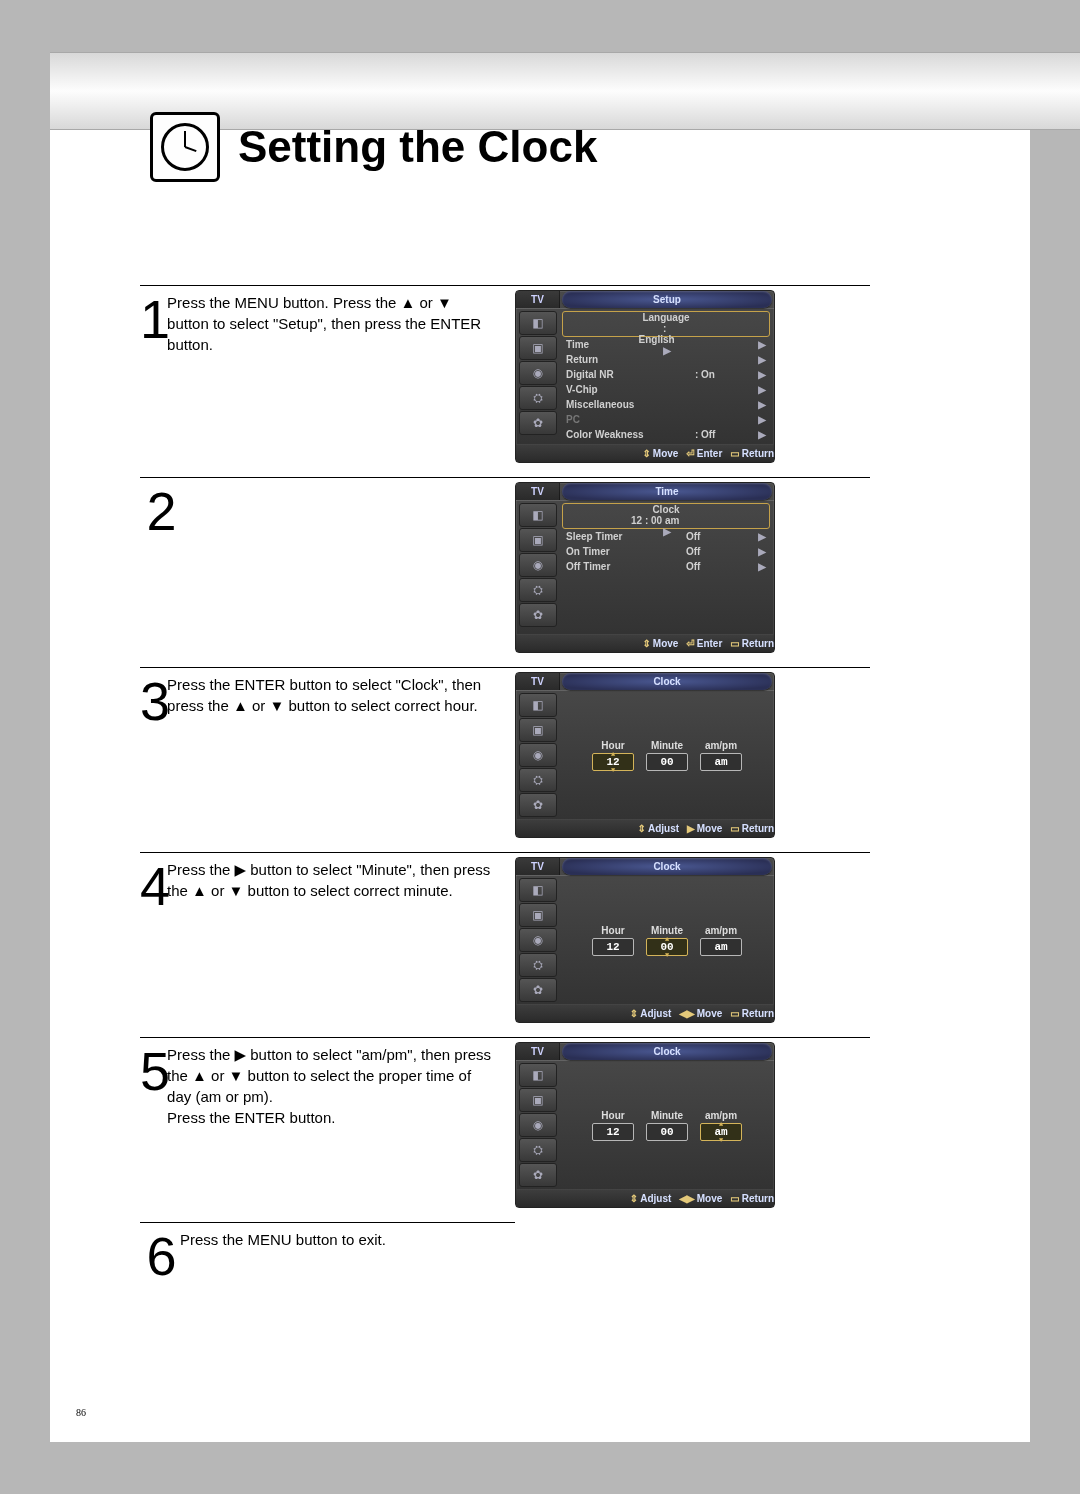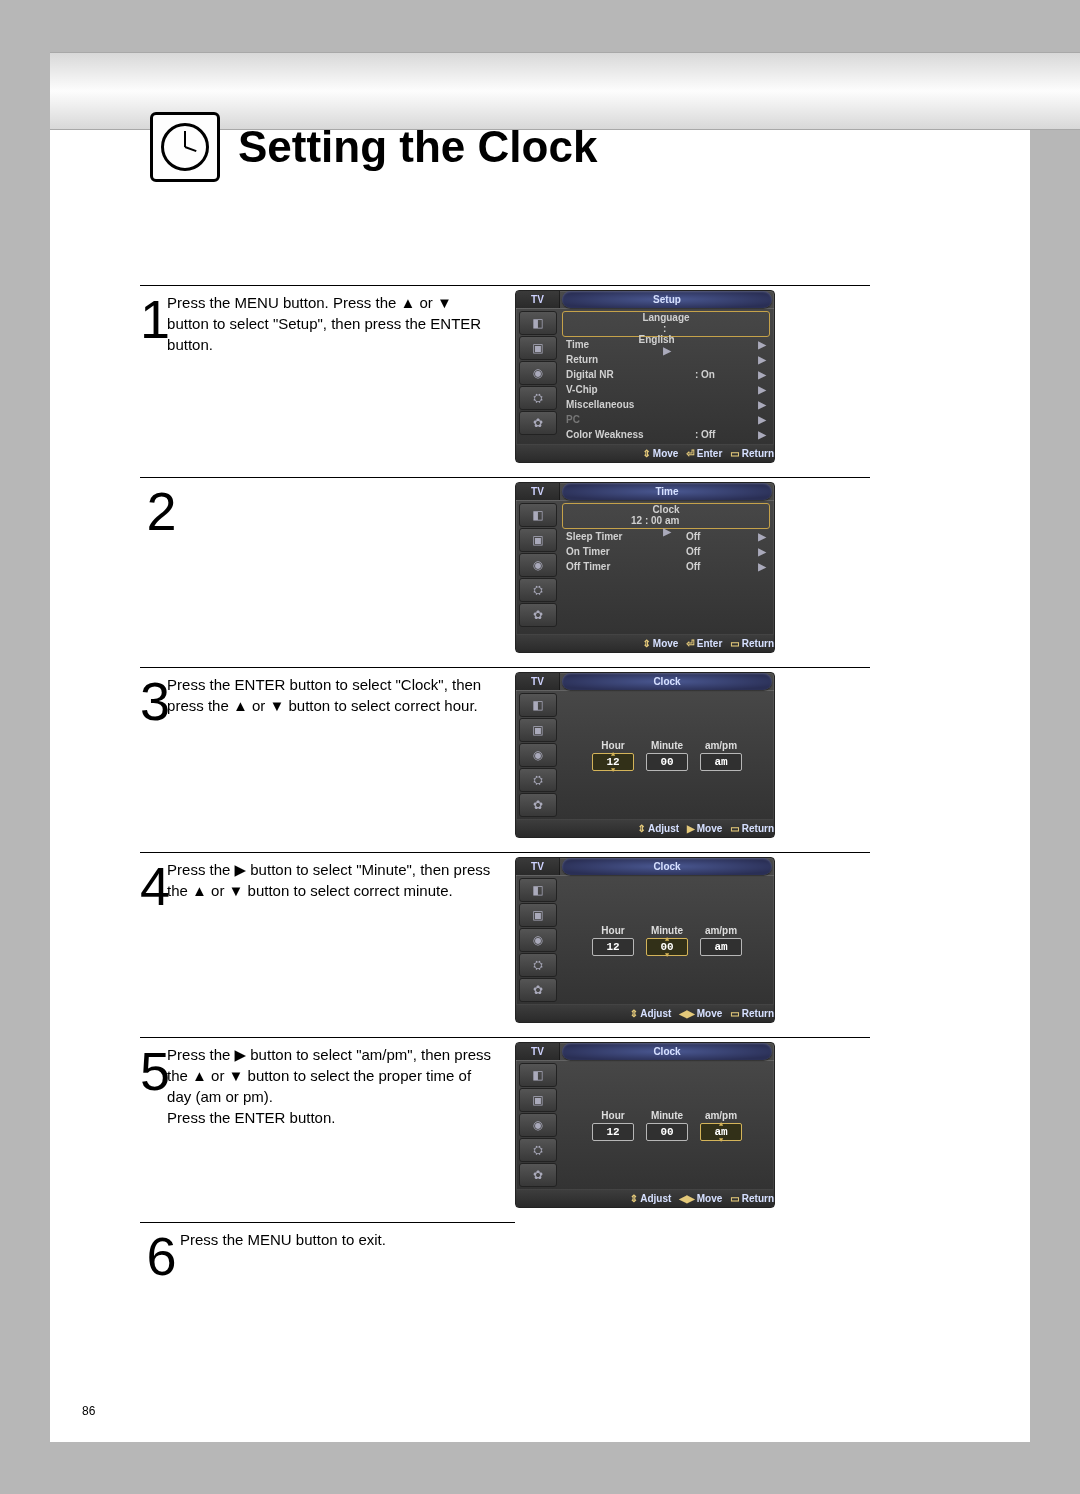--- a/index.html
+++ b/index.html
@@ -258,23 +258,24 @@
     left: 50%;
     transform: translateX(-50%);
     font-size: 7px;
     color: #d4b45a;
   }
   .cbox .up-arr { top: -8px; }
   .cbox .dn-arr { bottom: -8px; }
 
   .page-num {
     position: absolute;
-    left: 32px;
+    left: 26px;
     bottom: 24px;
-    font-size: 12px;
+    font-size: 10px;
+    font-family: Liberation Serif, serif;
   }
 </style>
 </head>
 <body>
 
 <div class="page">
   <div class="metal-band"></div>
 
   <div class="title-row">
     <div class="clock-badge">

